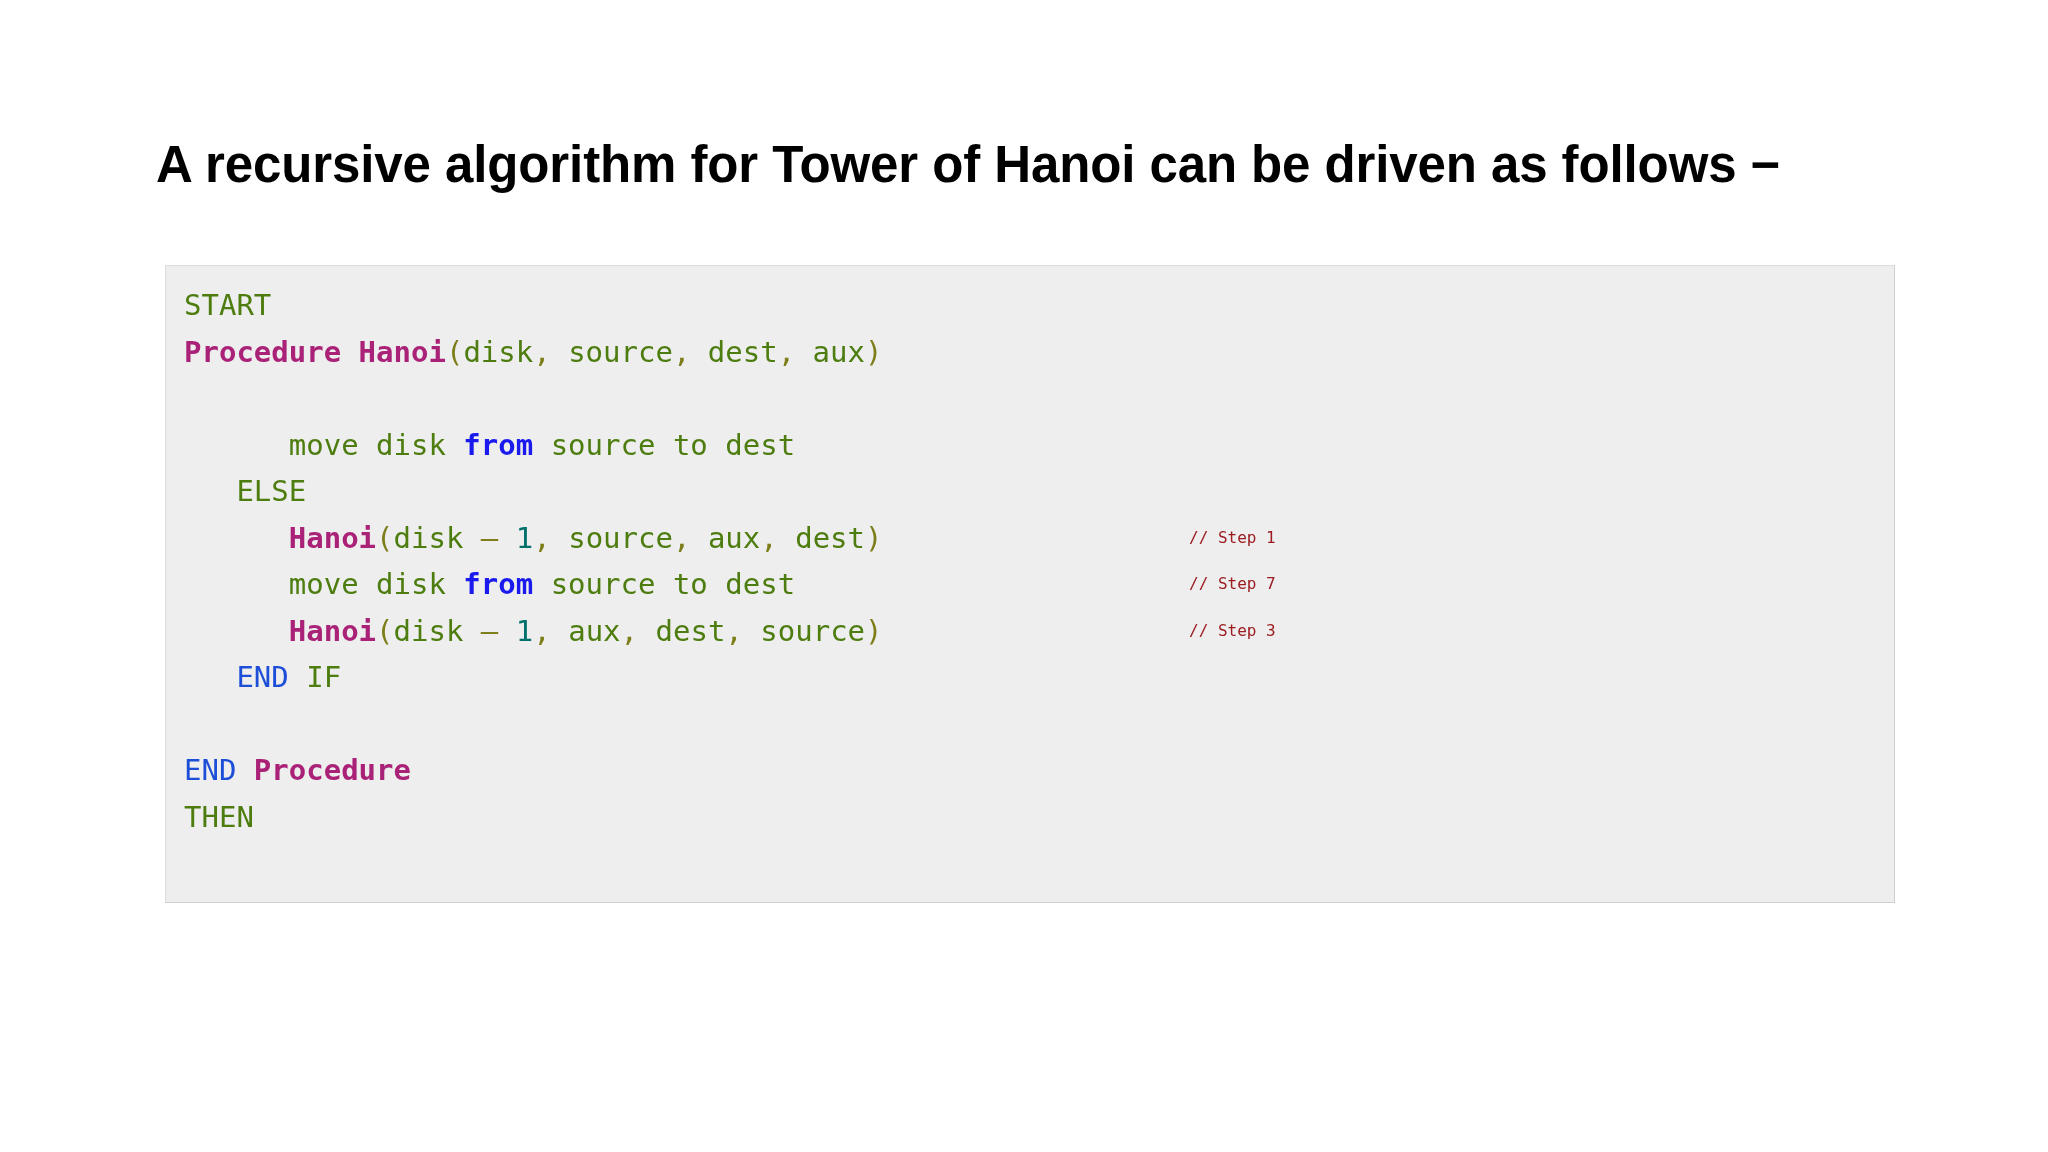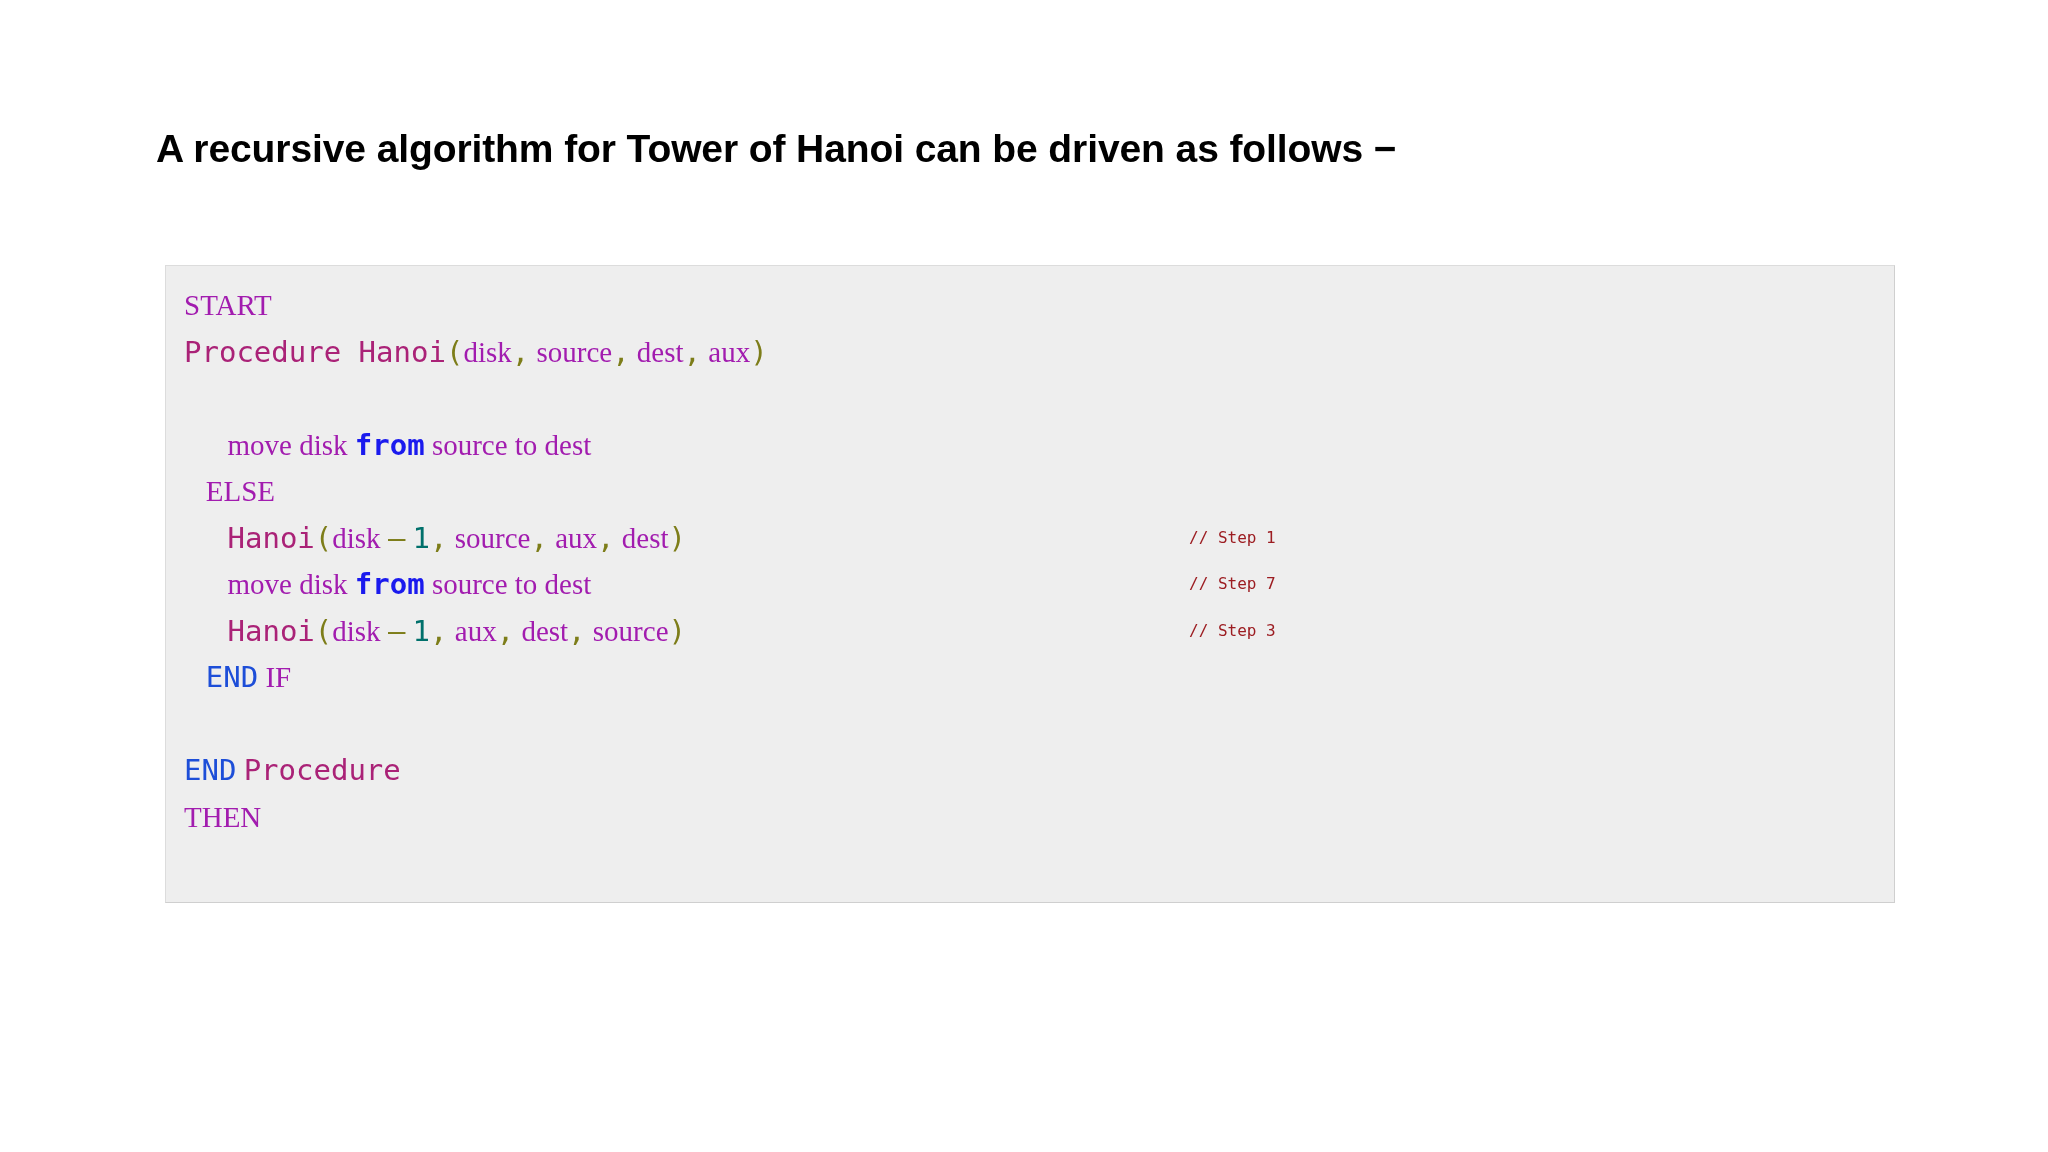--- a/index.html
+++ b/index.html
@@ -22,21 +22,21 @@
     height: 1152px;
     background: #ffffff;
   }
 
   
   .page-title {
     position: absolute;
     left: 156px;
     top: 100px;
     font-family: "Liberation Sans", sans-serif;
-    font-size: 39px;
+    font-size: 51px;
     font-weight: bold;
     color: #000000;
     letter-spacing: -0.1px;
     white-space: nowrap;
     line-height: 1.2;
   }
 
   
   .code-block {
     position: absolute;
@@ -77,23 +77,23 @@
   .comment-col {
     position: absolute;
     left: 1005px;
     top: 0;
     font-family: "DejaVu Sans Mono", "Liberation Mono", monospace;
     font-size: 16px;
     white-space: pre;
   }
 
   
-  .tok-plain  { color: #a21caf; font-family: Liberation Serif, serif; }
+  .tok-plain  { color: #4d7c0f; }
   .tok-kw     { color: #1d4ed8; }          
-  .tok-fn     { color: #aa2277; }          
+  .tok-fn     { color: #aa2277; font-weight: bold; }          
   .tok-punct  { color: #7d7d19; }          
   .tok-num    { color: #00706b; }          
   .tok-blue   { color: #1a1aee; font-weight: bold; }          
   .tok-comment{ color: #9c1c21; }          
 </style>
 </head>
 <body>
 
 <div class="page">
 

